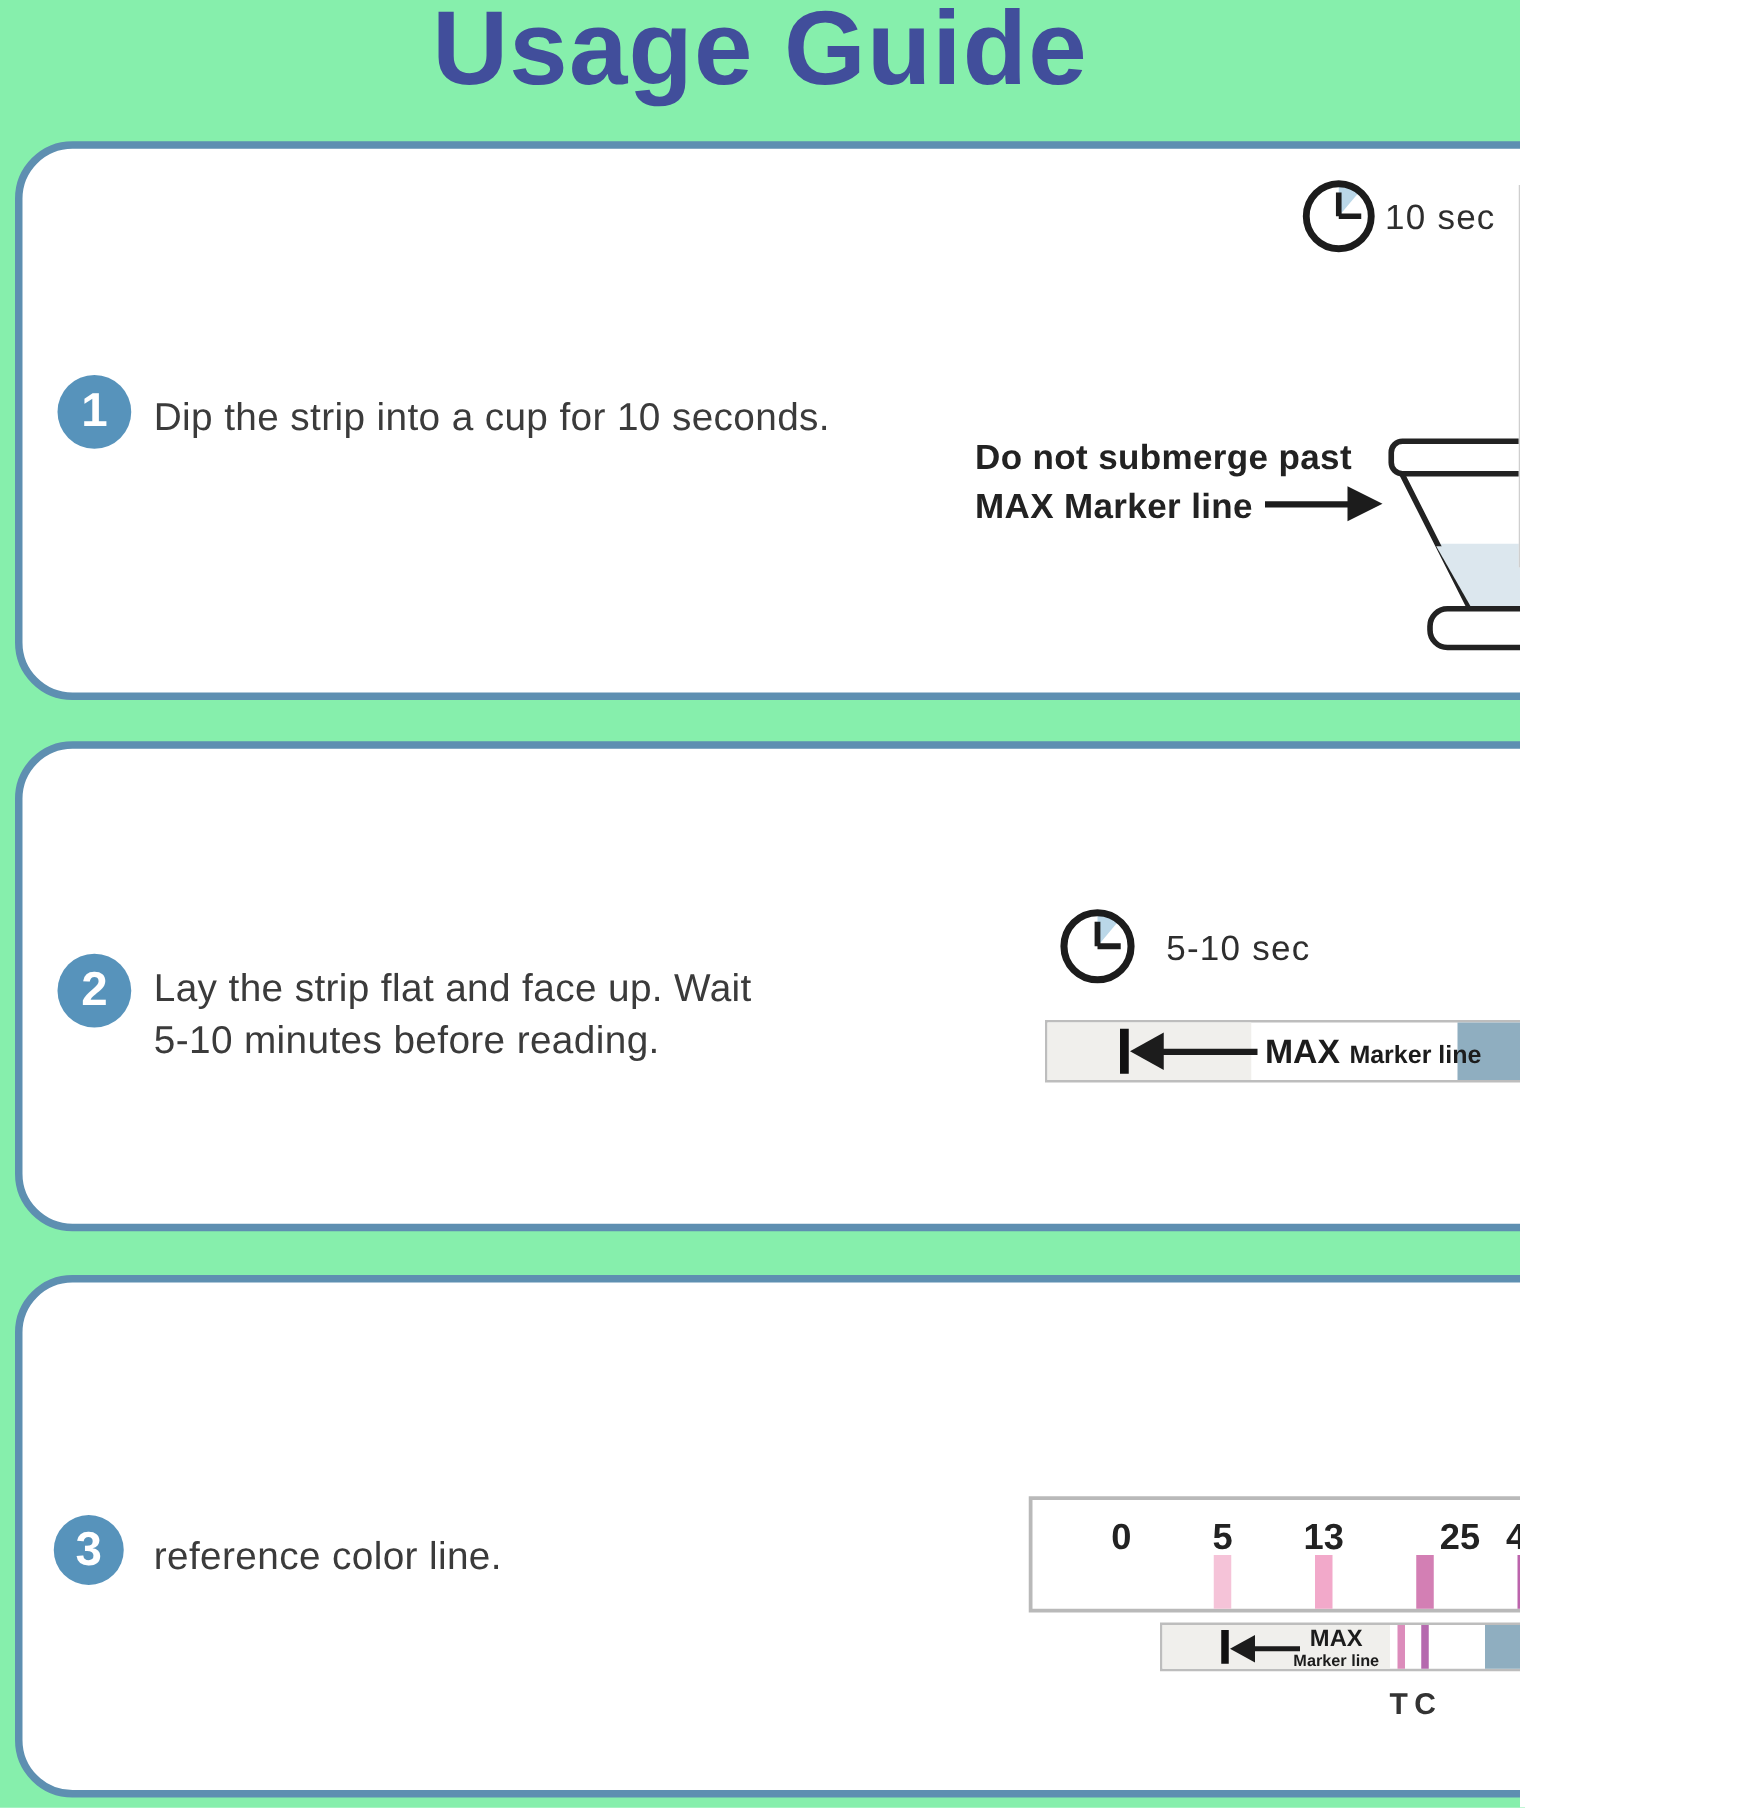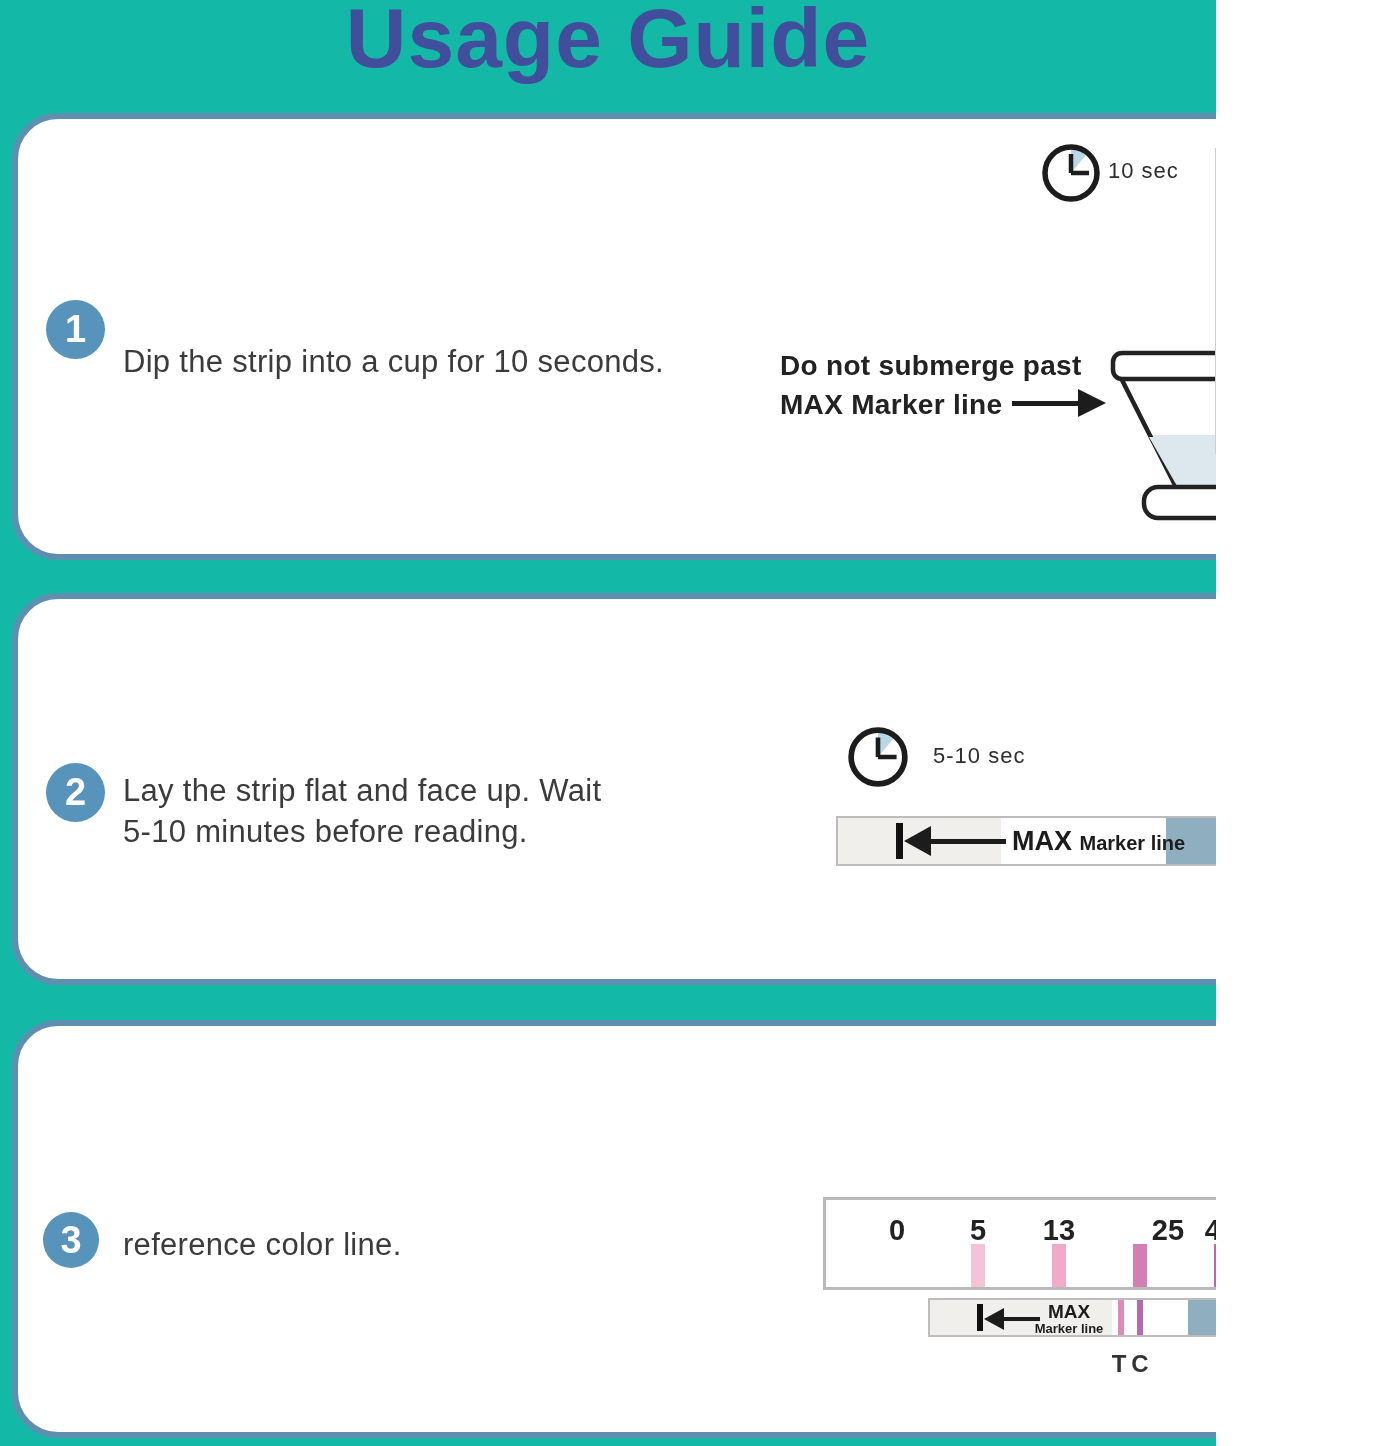--- a/index.html
+++ b/index.html
@@ -1,17 +1,17 @@
 <!DOCTYPE html>
 <html><head>
 <meta charset="utf-8">
 <style>
   * { margin:0; padding:0; box-sizing:border-box; }
   body { background:#ffffff; font-family:"Liberation Sans", sans-serif; }
-  .canvas { position:relative; width:1216px; height:1446px; background:#14b8a6; overflow:hidden; }
+  .canvas { position:relative; width:1216px; height:1446px; background:#86efac; overflow:hidden; }
 
   .page-title {
     position:absolute; top:-10px; left:0; width:100%;
     text-align:center; font-size:84px; font-weight:bold;
     color:#414e9b; letter-spacing:1px;
   }
 
   .panel {
     position:absolute; left:12px; width:1377px;
     border:6px solid #5e8fb1; border-radius:46px; background:#ffffff;
@@ -21,21 +21,21 @@
   .panel-3 { top:1020px; height:418px; }
 
   .badge {
     position:absolute; width:59px; height:59px; border-radius:50%;
     background:#5793bb; color:#ffffff; font-weight:bold; font-size:38px;
     display:flex; align-items:center; justify-content:center;
   }
   .step-text { position:absolute; color:#3b3b3b; font-size:31px; font-weight:500; letter-spacing:0.3px; }
   .step-text .ln { display:block; line-height:41px; }
 
-  .timer-label { position:absolute; color:#2e2e2e; font-size:22px; font-weight:500; letter-spacing:1px; }
+  .timer-label { position:absolute; color:#2e2e2e; font-size:28px; font-weight:500; letter-spacing:1px; }
 
   
   .vstrip {
     position:absolute; left:1215px; top:148px; width:33px; height:306px;
     background:#fdfdfd; border:2px solid #cfcfcf; z-index:3;
   }
   .vstrip .pad { position:absolute; top:0; left:0; right:0; height:110px; background:#92b4c8; }
   .vstrip .max-rot {
     position:absolute; left:50%; top:178px;
     transform:translate(-50%,-50%) rotate(90deg);
@@ -109,21 +109,21 @@
 
 <div class="canvas">
 
   <h1 class="page-title">Usage Guide</h1>
 
   <div class="panel panel-1"></div>
 
   <div class="badge" style="left:46px; top:300px;">
     <span>1</span>
   </div>
-  <div class="step-text" style="left:123px; top:313px;margin-top:28px;">
+  <div class="step-text" style="left:123px; top:313px;">
     <span class="ln">Dip the strip into a cup for 10 seconds.</span>
   </div>
 
   <svg class="clock" style="left:1040px; top:142px;" width="62" height="62" viewBox="0 0 62 62">
     <path d="M31,31 L31,5 A26,26 0 0 1 47.7,11.1 Z" fill="#bad7e8"></path>
     <circle cx="31" cy="31" r="26" fill="none" stroke="#1c1c1c" stroke-width="5.5"></circle>
     <path d="M31,31 L31,12 M31,31 L49,31" stroke="#1c1c1c" stroke-width="4.5" fill="none"></path>
   </svg>
   <div class="timer-label" style="left:1108px; top:158px;">10 sec</div>
 

